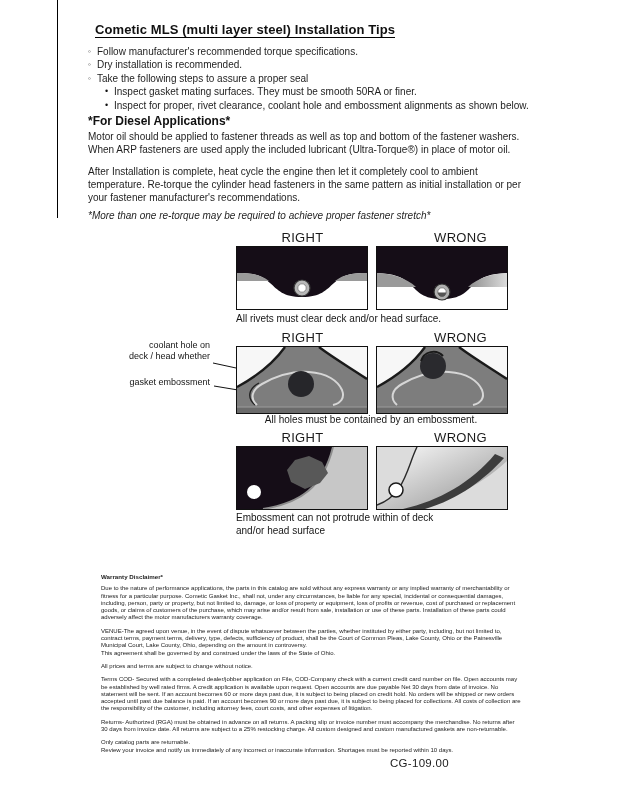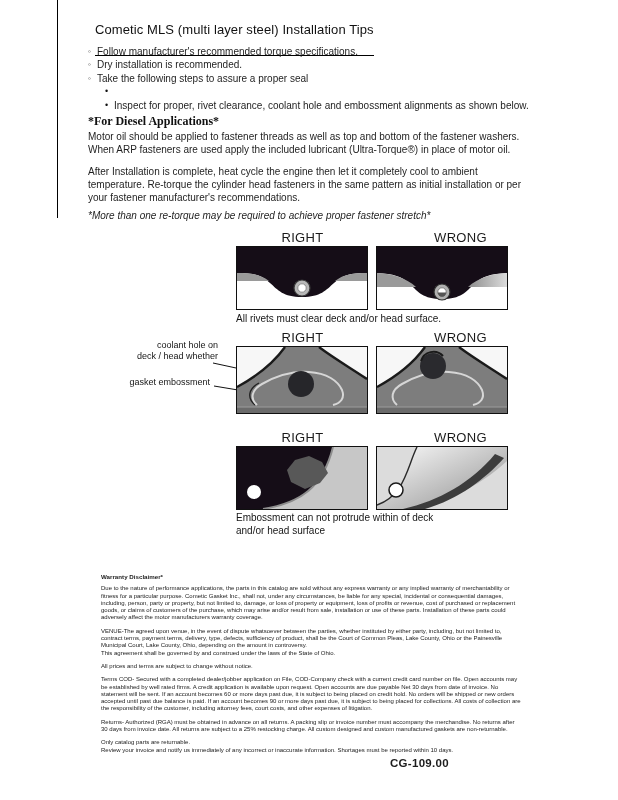--- a/index.html
+++ b/index.html
@@ -1,42 +1,42 @@
 <!DOCTYPE html>
 <html><head>
 <meta charset="utf-8">
 <style>
   html,body{margin:0;padding:0;background:#fff;}
   .page{position:relative;width:618px;height:800px;background:#ffffff;overflow:hidden;
         font-family:"Liberation Sans",sans-serif;color:#1c1c1c;}
   .vline{position:absolute;left:57px;top:0;width:1px;height:218px;background:#000;}
   .abs{position:absolute;}
-  .title{font-size:13px;font-weight:normal;color:#111;border-bottom:1.6px solid #000;
-         padding-bottom:18px;display:inline-block;letter-spacing:.1px;}
+  .title{font-size:13px;font-weight:bold;color:#111;border-bottom:1.6px solid #000;
+         padding-bottom:0;display:inline-block;letter-spacing:.1px;}
   .body-txt{font-size:10px;line-height:13.4px;color:#1e1e1e;}
   .bullet-row{display:flex;align-items:flex-start;}
   .bullet-marker{width:9px;font-size:8px;line-height:13.4px;color:#333;flex:none;}
   .sub{margin-left:17px;}
   .sub .bullet-marker{font-size:9px;color:#111;}
-  .h2{font-size:12px;font-weight:bold;color:#111;font-family:Liberation Serif, serif;}
+  .h2{font-size:12px;font-weight:bold;color:#111;}
   .para{width:448px;font-size:10px;line-height:12.8px;color:#1e1e1e;}
   .note{font-size:10px;color:#1e1e1e;}
   .label-row{display:flex;gap:25px;}
   .dlabel{width:133px;text-align:center;font-size:13px;color:#1a1a1a;letter-spacing:.3px;}
   .box-row{display:flex;gap:8px;}
   .dbox{width:130px;border:1.6px solid #101010;background:#fff;font-size:0;line-height:0;}
   .caption{font-size:10px;line-height:12.5px;color:#161616;}
   .cap-center{width:270px;text-align:center;}
   .sec2{position:relative;width:460px;height:85px;}
   .ann{position:absolute;width:122px;text-align:right;font-size:9px;line-height:11px;color:#161616;}
   .legal{width:420px;font-size:6px;line-height:7.3px;color:#222;}
   .legal .lh{font-weight:bold;font-size:6.2px;margin-bottom:5px;}
   .legal p{margin:0 0 6px 0;}
   .legal .tight{margin:0;}
-  .pagenum{font-size:11.5px;color:#1c1c1c;letter-spacing:.3px;font-weight:bold;}
+  .pagenum{font-size:11.5px;color:#1c1c1c;letter-spacing:.3px;}
 </style>
 </head>
 <body>
 
 <div class="page">
   <div class="vline"></div>
 
   <div class="abs" style="left:95px;top:20px;">
     <span class="title">Cometic MLS (multi layer steel) Installation Tips</span>
   </div>
@@ -49,20 +49,21 @@
     <div class="bullet-row">
       <span class="bullet-marker">◦</span>
       <span>Dry installation is recommended.</span>
     </div>
     <div class="bullet-row">
       <span class="bullet-marker">◦</span>
       <span>Take the following steps to assure a proper seal</span>
     </div>
     <div class="bullet-row sub">
       <span class="bullet-marker">•</span>
+      <span>Inspect gasket mating surfaces.  They must be smooth 50RA or finer.</span>
     </div>
     <div class="bullet-row sub">
       <span class="bullet-marker">•</span>
       <span>Inspect for proper, rivet clearance, coolant hole and embossment alignments as shown below.</span>
     </div>
   </div>
 
   <div class="abs h2" style="left:88px;top:114px;">*For Diesel Applications*</div>
   <div class="abs para" style="left:88px;top:166px;">After Installation is complete, heat cycle the engine then let it completely cool to ambient temperature. Re-torque the cylinder head fasteners in the same pattern as initial installation or per your fastener manufacturer's recommendations.</div>
   <div class="abs para" style="left:88px;top:131px;">Motor oil should be applied to fastener threads as well as top and bottom of the fastener washers. When ARP fasteners are used apply the included lubricant (Ultra-Torque®) in place of motor oil.</div>
@@ -101,21 +102,21 @@
       </svg>
     </div>
   </div>
   <div class="abs caption" style="left:236px;top:313px;">All rivets must clear deck and/or head surface.</div>
 
   <div class="abs sec2" style="left:88px;top:330px;">
     <div class="label-row" style="position:absolute;left:148px;top:0;">
       <span class="dlabel">RIGHT</span>
       <span class="dlabel">WRONG</span>
     </div>
-    <div class="ann" style="left:8px;top:10px;">
+    <div class="ann" style="left:0;top:10px;">
       <div>coolant hole on</div>
       <div>deck / head whether</div>
     </div>
     <div class="ann" style="left:0;top:47px;">
       <div>gasket embossment</div>
     </div>
     <svg style="position:absolute;left:120px;top:28px;" width="110" height="44" viewBox="0 0 110 44">
       <line x1="5" y1="5" x2="88" y2="23" stroke="#111" stroke-width="1"></line>
       <line x1="6" y1="28" x2="54" y2="36" stroke="#111" stroke-width="1"></line>
     </svg>
@@ -143,20 +144,21 @@
           <path d="M82,0 C95,10 112,20 130,32" stroke="#1a1a1a" stroke-width="2.4" fill="none"></path>
           <rect x="0" y="60" width="130" height="6" fill="#6b6b6b"></rect>
           <line x1="0" y1="60" x2="130" y2="60" stroke="#9d9d9d" stroke-width="1"></line>
           <path d="M20,58 C13,52 14,43 25,37 C41,28 58,24 72,25 C90,26 101,34 105,43 C108,51 104,56 96,58" stroke="#d6d6d6" stroke-width="2" fill="none"></path>
           <circle cx="56" cy="19" r="13" fill="#2a2a2e"></circle>
           <path d="M44,14 A13,13 0 0 1 66,9" stroke="#1a1a1a" stroke-width="2" fill="none"></path>
         </svg>
       </div>
     </div>
   </div>
+  <div class="abs caption cap-center" style="left:236px;top:414px;">All holes must be contained by an embossment.</div>
 
   <div class="abs label-row" style="left:236px;top:430px;">
     <span class="dlabel">RIGHT</span>
     <span class="dlabel">WRONG</span>
   </div>
   <div class="abs box-row" style="left:236px;top:446px;">
     <div class="dbox">
       <svg width="130" height="62" viewBox="0 0 130 62">
         <rect x="0" y="0" width="130" height="62" fill="#150d17"></rect>
         <path d="M96,0 H130 V62 H26 C64,56 86,40 96,0 Z" fill="#c7c7c7"></path>

